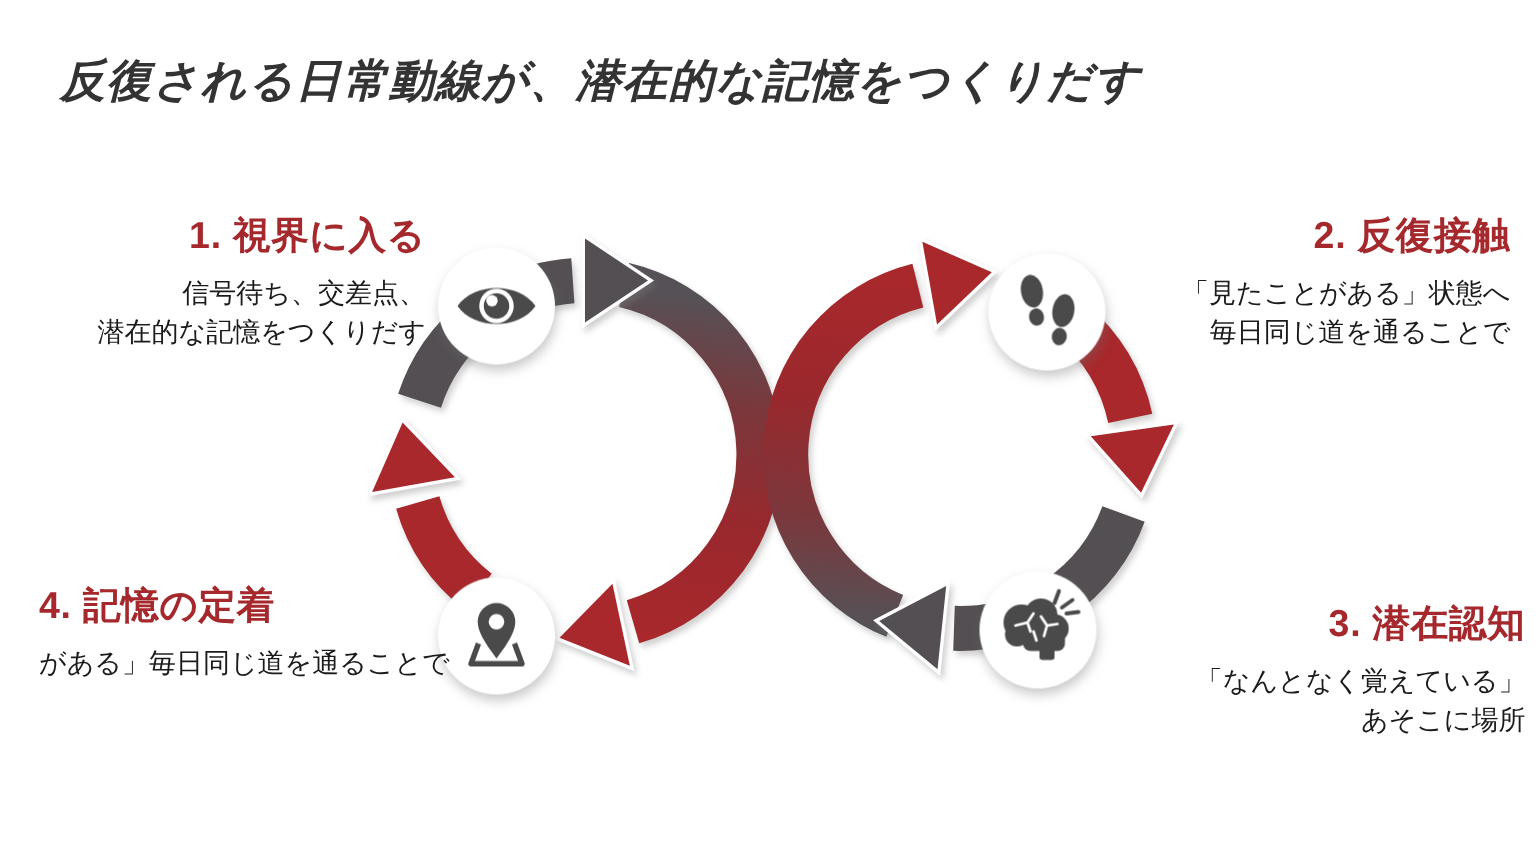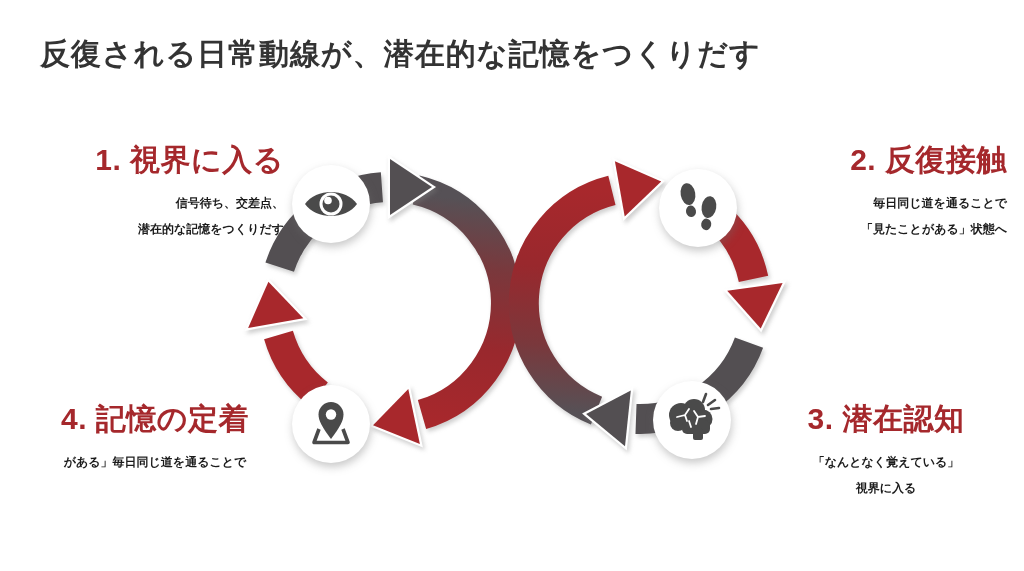--- a/index.html
+++ b/index.html
@@ -4,34 +4,34 @@
 <style>
   html,body{margin:0;padding:0;background:#fff;}
   body{
     width:1024px;height:571px;position:relative;overflow:hidden;
     font-family:"Liberation Sans","DejaVu Sans",sans-serif;
     -webkit-font-smoothing:antialiased;
   }
   .page-title{
     position:absolute;left:40px;top:34px;
     font-size:30px;font-weight:800;letter-spacing:1px;
-    color:var(--title-color,#333);white-space:nowrap;
+    color:var(--title-color,#333);white-space:nowrap;font-style:italic;
   }
   .diagram{position:absolute;left:0;top:0;width:1024px;height:571px;}
   .step{position:absolute;}
   .step .heading{
-    font-size:30px;font-weight:800;letter-spacing:.5px;
+    font-size:25px;font-weight:800;letter-spacing:.5px;
     color:var(--accent-red,#a5282c);white-space:nowrap;margin-bottom:9px;
   }
-  .step .desc{font-size:12px;font-weight:700;color:var(--text-dark,#1b1b1b);line-height:26px;}
+  .step .desc{font-size:18px;font-weight:400;color:var(--text-dark,#1b1b1b);line-height:26px;}
   .step .desc div{white-space:nowrap;}
   .step1{left:38px;top:140px;width:246px;text-align:right;}
   .step2{left:755px;top:140px;width:252px;text-align:right;}
-  .step3{left:755px;top:399px;width:262px;text-align:center;}
-  .step4{left:26px;top:399px;width:258px;text-align:center;}
+  .step3{left:755px;top:399px;width:262px;text-align:right;}
+  .step4{left:26px;top:387px;width:258px;text-align:left;}
   .arcs{filter:drop-shadow(2px 3px 2px rgba(130,130,130,.38));}
   .badges{filter:drop-shadow(1px 4px 4px rgba(110,110,110,.38));}
   .arrowhead{stroke:#fff;stroke-width:4.5;paint-order:stroke;stroke-linejoin:miter;}
 </style>
 </head>
 <body>
 
 <div class="page-title">反復される日常動線が、潜在的な記憶をつくりだす</div>
 
 <svg class="diagram" viewBox="0 0 1024 571" xmlns="http://www.w3.org/2000/svg">
@@ -130,30 +130,30 @@
   <div class="heading">1. 視界に入る</div>
   <div class="desc">
     <div>信号待ち、交差点、</div>
     <div>潜在的な記憶をつくりだす</div>
   </div>
 </div>
 
 <div class="step step2">
   <div class="heading">2. 反復接触</div>
   <div class="desc">
+    <div>「見たことがある」状態へ</div>
     <div>毎日同じ道を通ることで</div>
-    <div>「見たことがある」状態へ</div>
   </div>
 </div>
 
 <div class="step step3">
   <div class="heading">3. 潜在認知</div>
   <div class="desc">
     <div>「なんとなく覚えている」</div>
-    <div>視界に入る</div>
+    <div>あそこに場所</div>
   </div>
 </div>
 
 <div class="step step4">
   <div class="heading">4. 記憶の定着</div>
   <div class="desc">
     <div>がある」毎日同じ道を通ることで</div>
   </div>
 </div>
 

